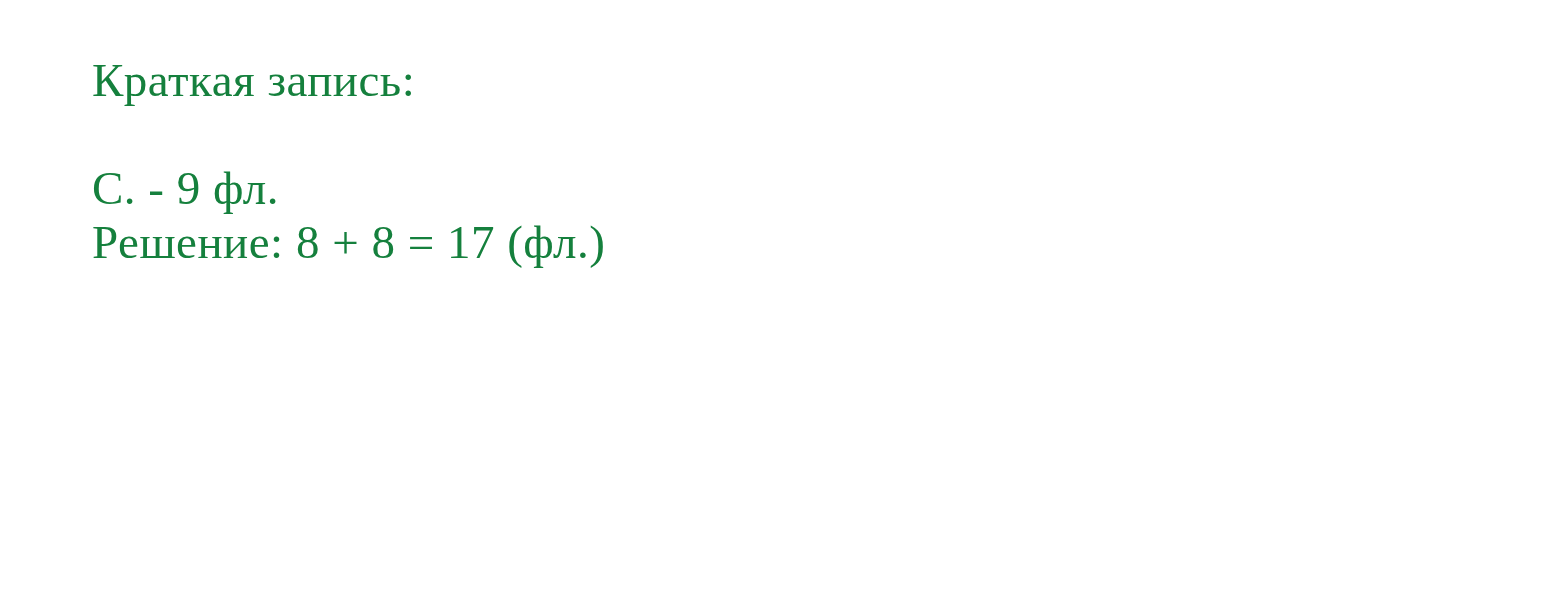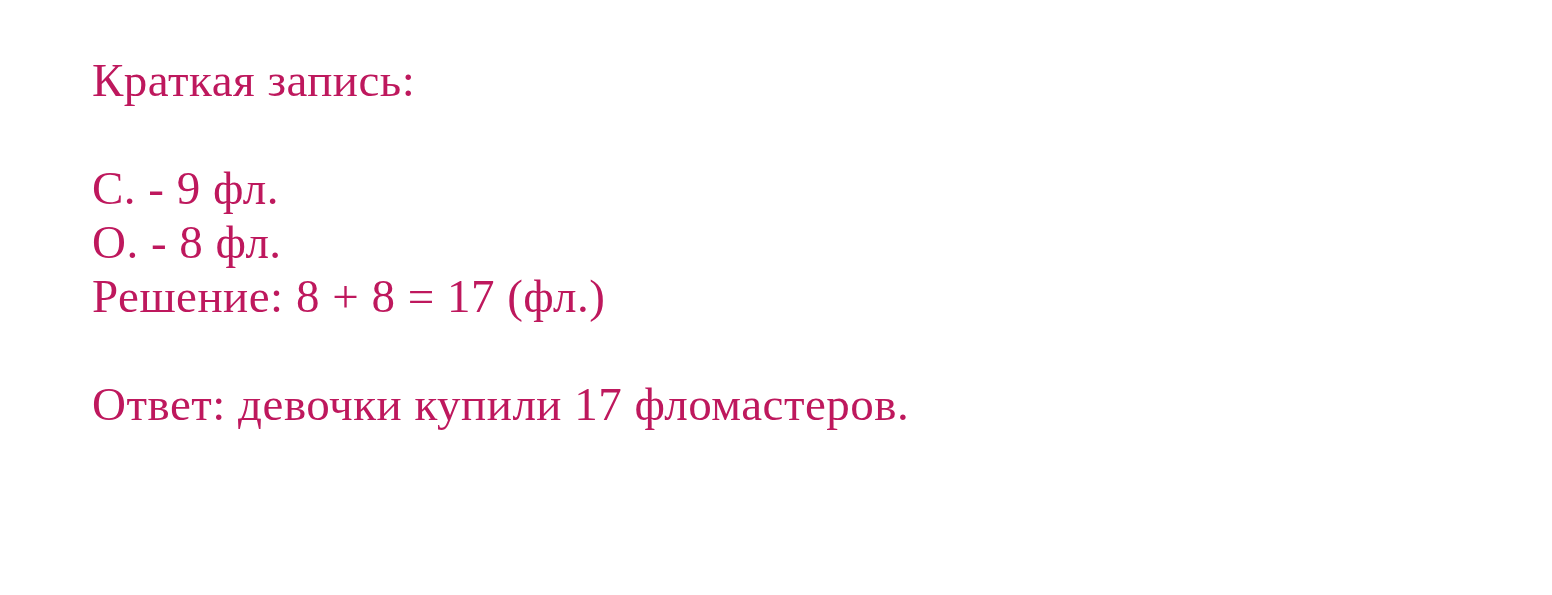--- a/index.html
+++ b/index.html
@@ -11,21 +11,21 @@
     height: 595px;
     background: #ffffff;
     overflow: hidden;
     font-family: "Liberation Serif", serif;
   }
   .doc-page {
     position: absolute;
     left: 92px;
     top: 53px;
     width: 1380px;
-    color: #be185d;
+    color: #15803d;
   }
   .line {
     margin: 0;
     padding: 0;
     font-size: 47px;
     line-height: 54px;
     white-space: pre;
     letter-spacing: 0.5px;
   }
   .blank-line {
@@ -37,21 +37,19 @@
 </head>
 <body>
 
 <div class="doc-page">
   <p class="line">Краткая запись:</p>
 
   <div class="blank-line"></div>
 
   <p class="line">С. - 9 фл.</p>
 
-  <p class="line">О. - 8 фл.</p>
 
 
   <p class="line">Решение: 8 + 8 = 17 (фл.)</p>
 
   <div class="blank-line"></div>
 
-  <p class="line">Ответ: девочки купили 17 фломастеров.</p>
 </div>
 
 </body></html>

